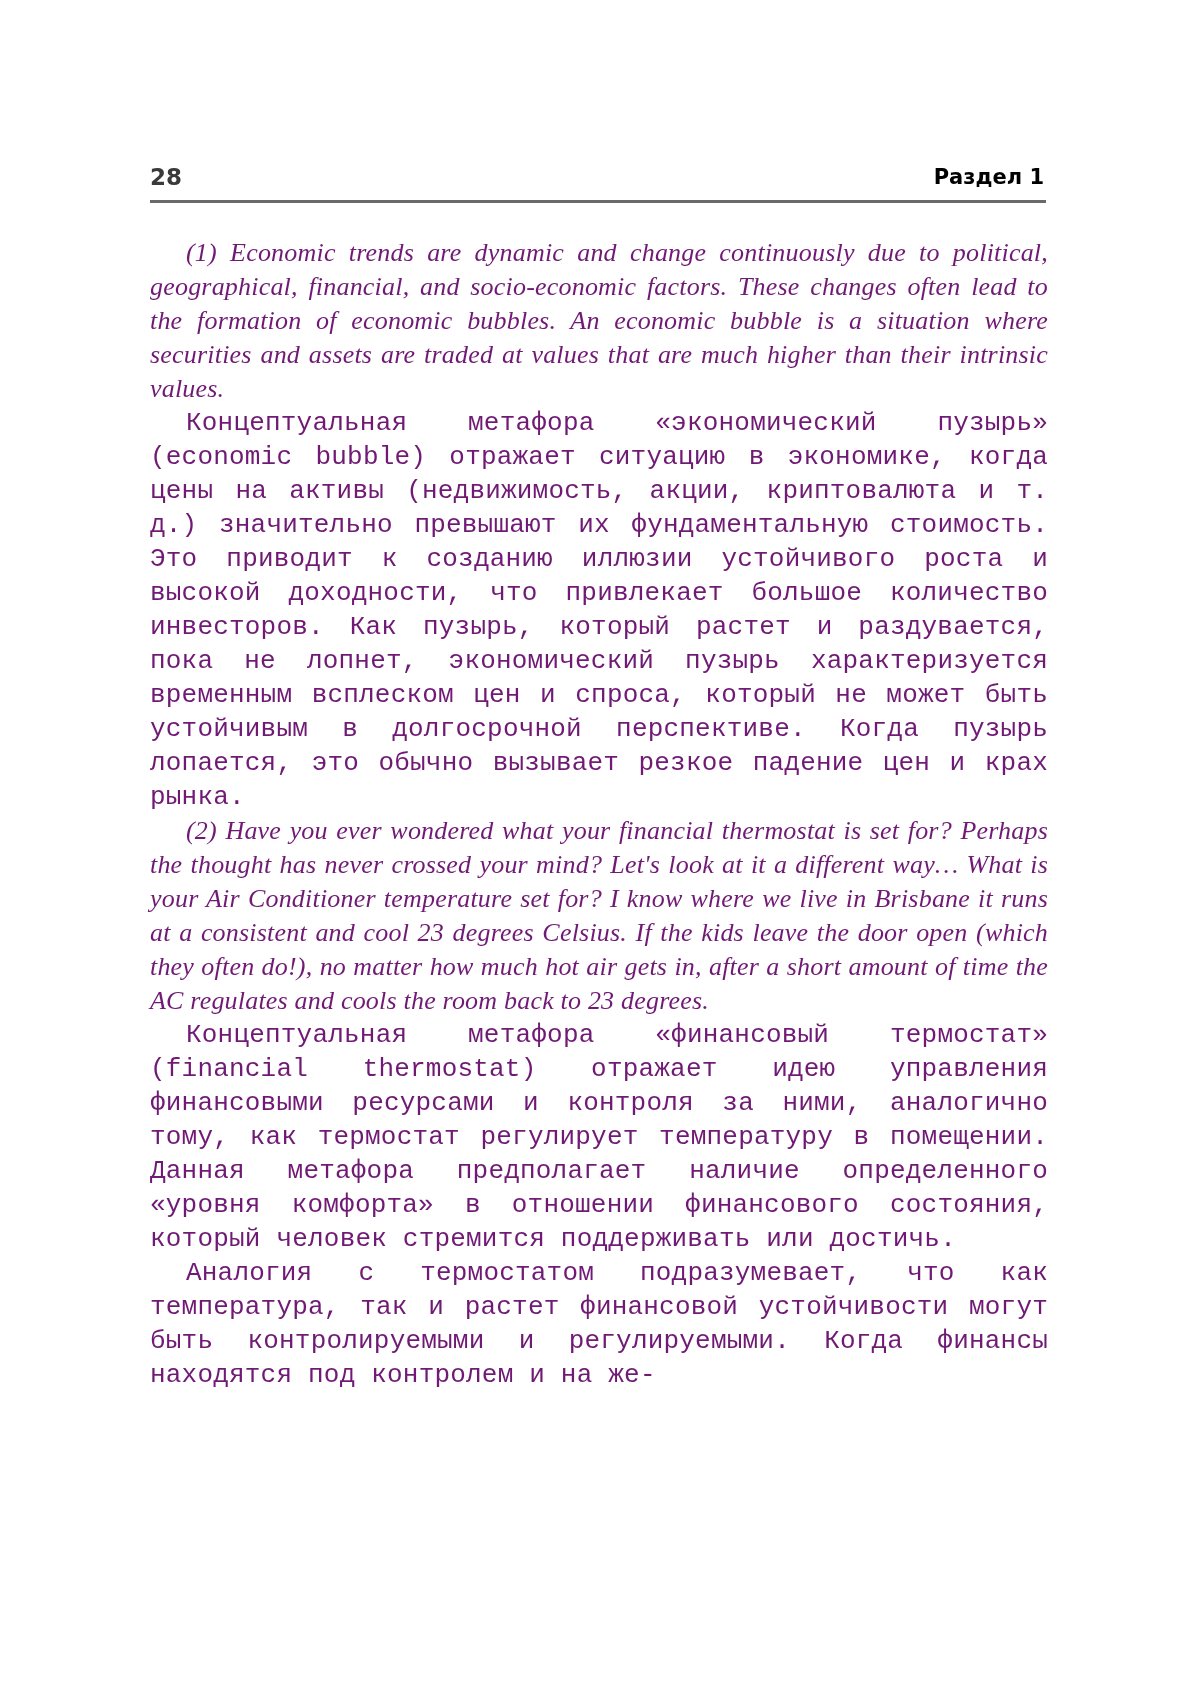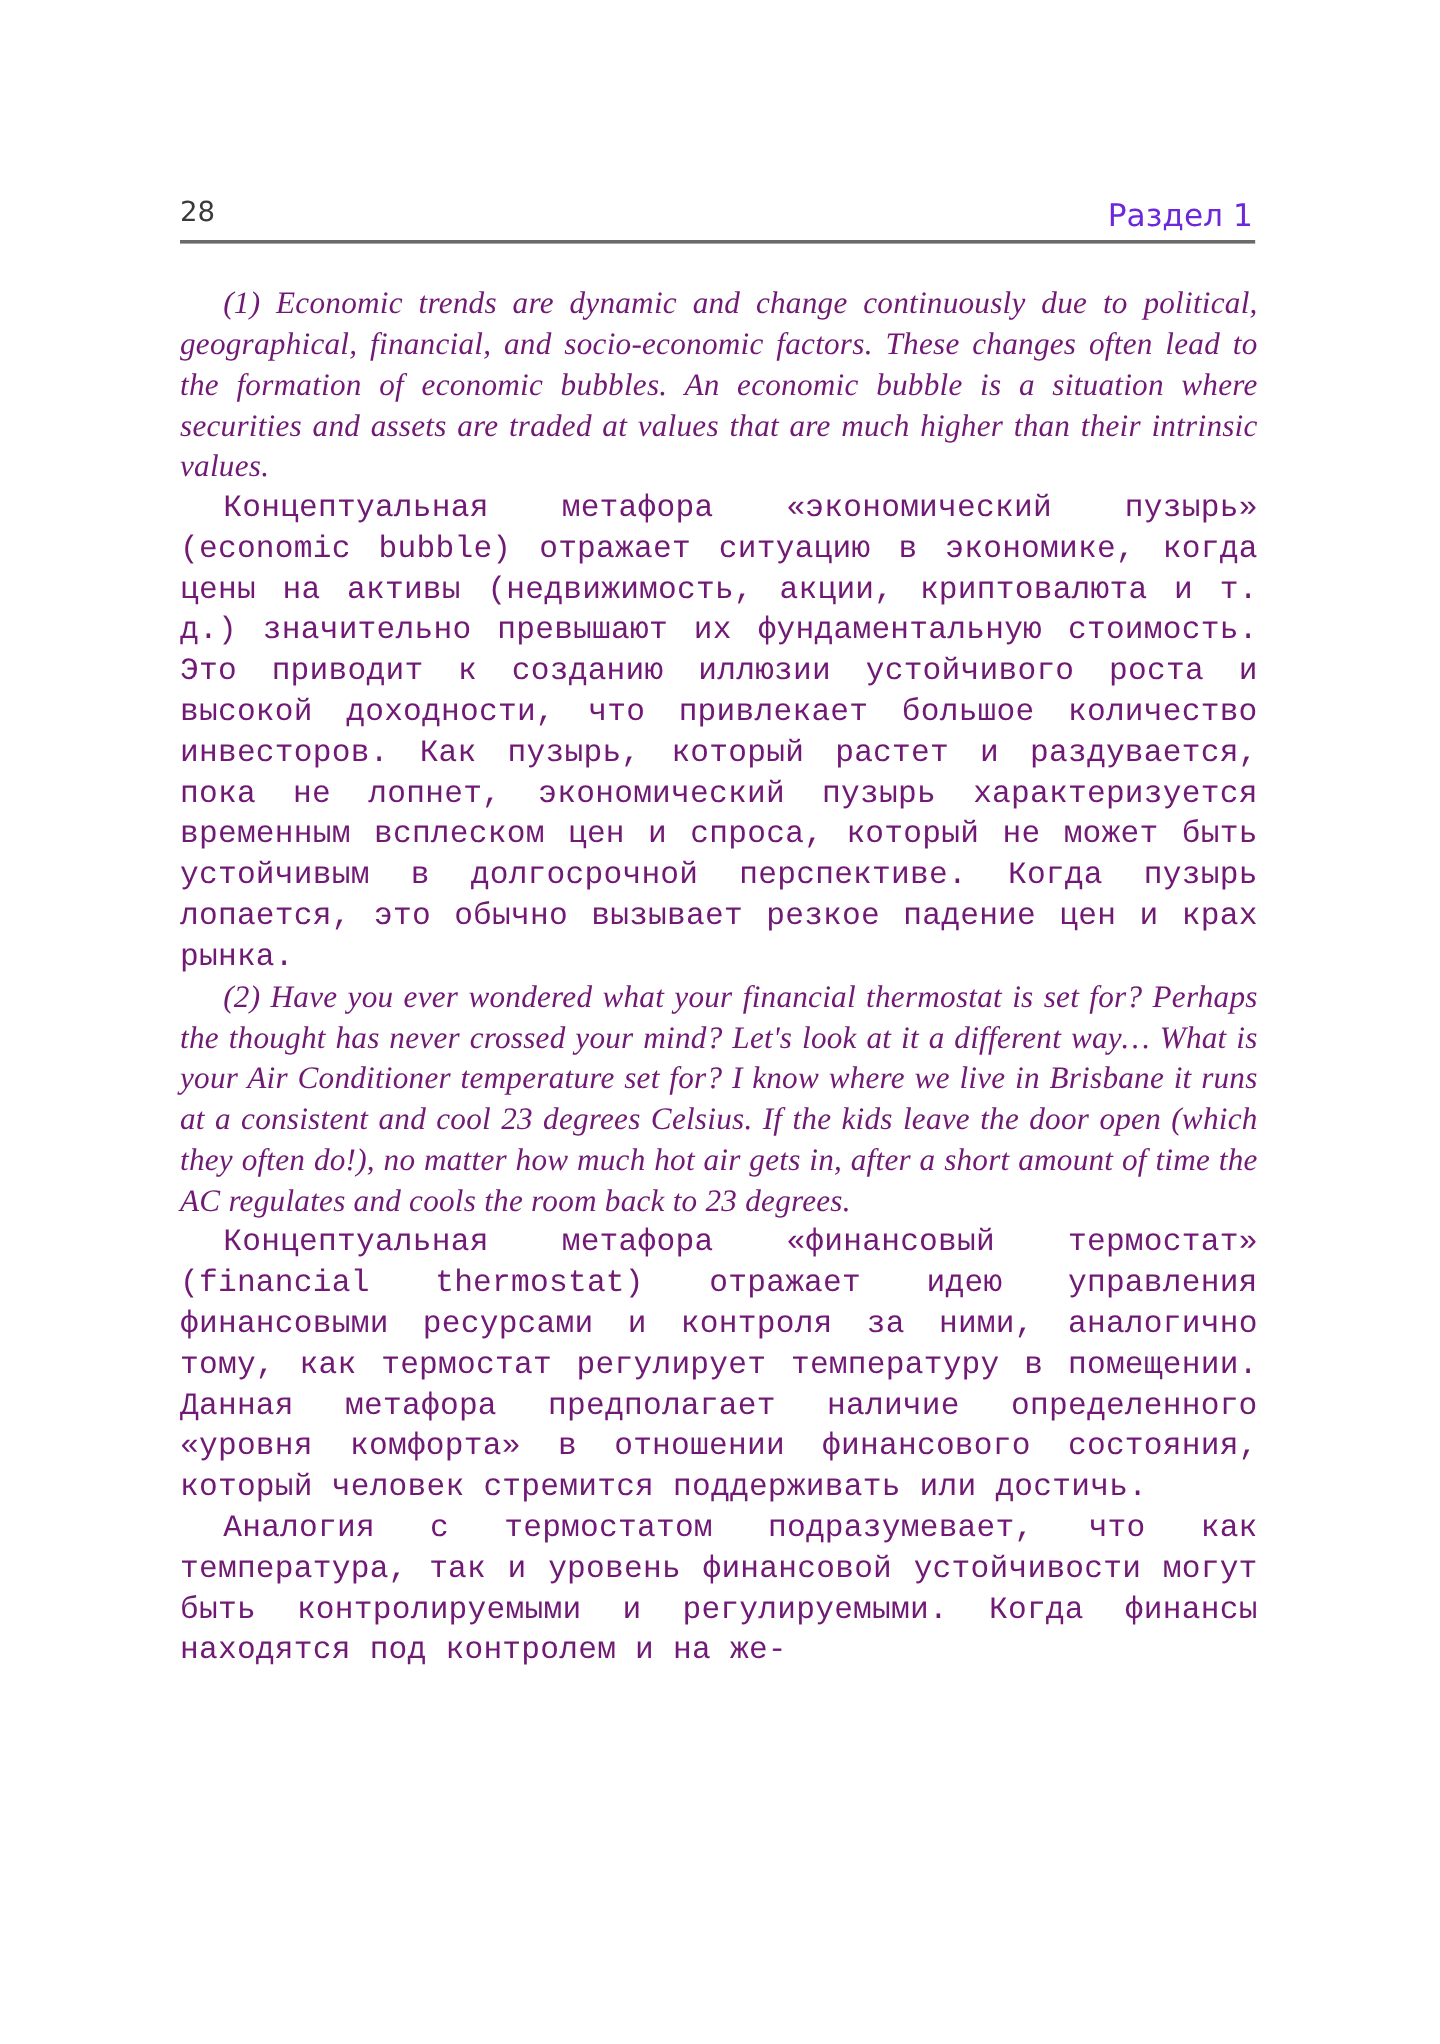--- a/index.html
+++ b/index.html
@@ -29,27 +29,29 @@
     border-bottom: 3px solid #6a6a6a;
     font-family: "DejaVu Sans", sans-serif;
     font-size: 23px;
     color: #3a3a3a;
   }
   .running-head .page-number {
     position: absolute;
     left: 0;
     top: 2px;
     letter-spacing: 0px;
+    font-weight: bold;
   }
   .running-head .section-title {
     position: absolute;
     right: 2px;
     top: 3px;
-    color: #6d28d9;
-    font-size: 26px;
+    color: #000000;
+    font-size: 21px;
+    font-weight: bold;
   }
   .body-text {
     position: absolute;
     top: 236px;
     left: 0;
     width: 898px;
     font-family: "Liberation Serif", serif;
     font-size: 26px;
     line-height: 34px;
     text-align: justify;
@@ -76,15 +78,15 @@
   <div class="running-head">
     <span class="page-number">28</span>
     <span class="section-title">Раздел 1</span>
   </div>
 
   <div class="body-text">
     <p class="en" lang="en">(1) Economic trends are dynamic and change continuously due to political, geographical, financial, and socio-economic factors. These changes often lead to the formation of economic bubbles. An economic bubble is a situation where securities and assets are traded at values that are much higher than their intrinsic values.</p>
     <p class="ru" lang="ru">Концептуальная метафора «экономический пузырь» (economic bubble) отражает ситуацию в экономике, когда цены на активы (недвижимость, акции, криптовалюта и т. д.) значительно превышают их фундаментальную стоимость. Это приводит к созданию иллюзии устойчивого роста и высокой доходности, что привлекает большое количество инвесторов. Как пузырь, который растет и раздувается, пока не лопнет, экономический пузырь характеризуется временным всплеском цен и спроса, который не может быть устойчивым в долгосрочной перспективе. Когда пузырь лопается, это обычно вызывает резкое падение цен и крах рынка.</p>
     <p class="en" lang="en">(2) Have you ever wondered what your financial thermostat is set for? Perhaps the thought has never crossed your mind? Let's look at it a different way… What is your Air Conditioner temperature set for? I know where we live in Brisbane it runs at a consistent and cool 23 degrees Celsius. If the kids leave the door open (which they often do!), no matter how much hot air gets in, after a short amount of time the AC regulates and cools the room back to 23 degrees.</p>
     <p class="ru" lang="ru">Концептуальная метафора «финансовый термостат» (financial thermostat) отражает идею управления финансовыми ресурсами и контроля за ними, аналогично тому, как термостат регулирует температуру в помещении. Данная метафора предполагает наличие определенного «уровня комфорта» в отношении финансового состояния, который человек стремится поддерживать или достичь.</p>
-    <p class="ru" lang="ru">Аналогия с термостатом подразумевает, что как температура, так и уровень финансовой устойчивости могут быть контролируемыми и регулируемыми. Когда финансы находятся под контролем и на же-</p>
+    <p class="ru" lang="ru">Аналогия с термостатом подразумевает, что как температура, так и растет финансовой устойчивости могут быть контролируемыми и регулируемыми. Когда финансы находятся под контролем и на же-</p>
   </div>
 </div>
 
 </body></html>

